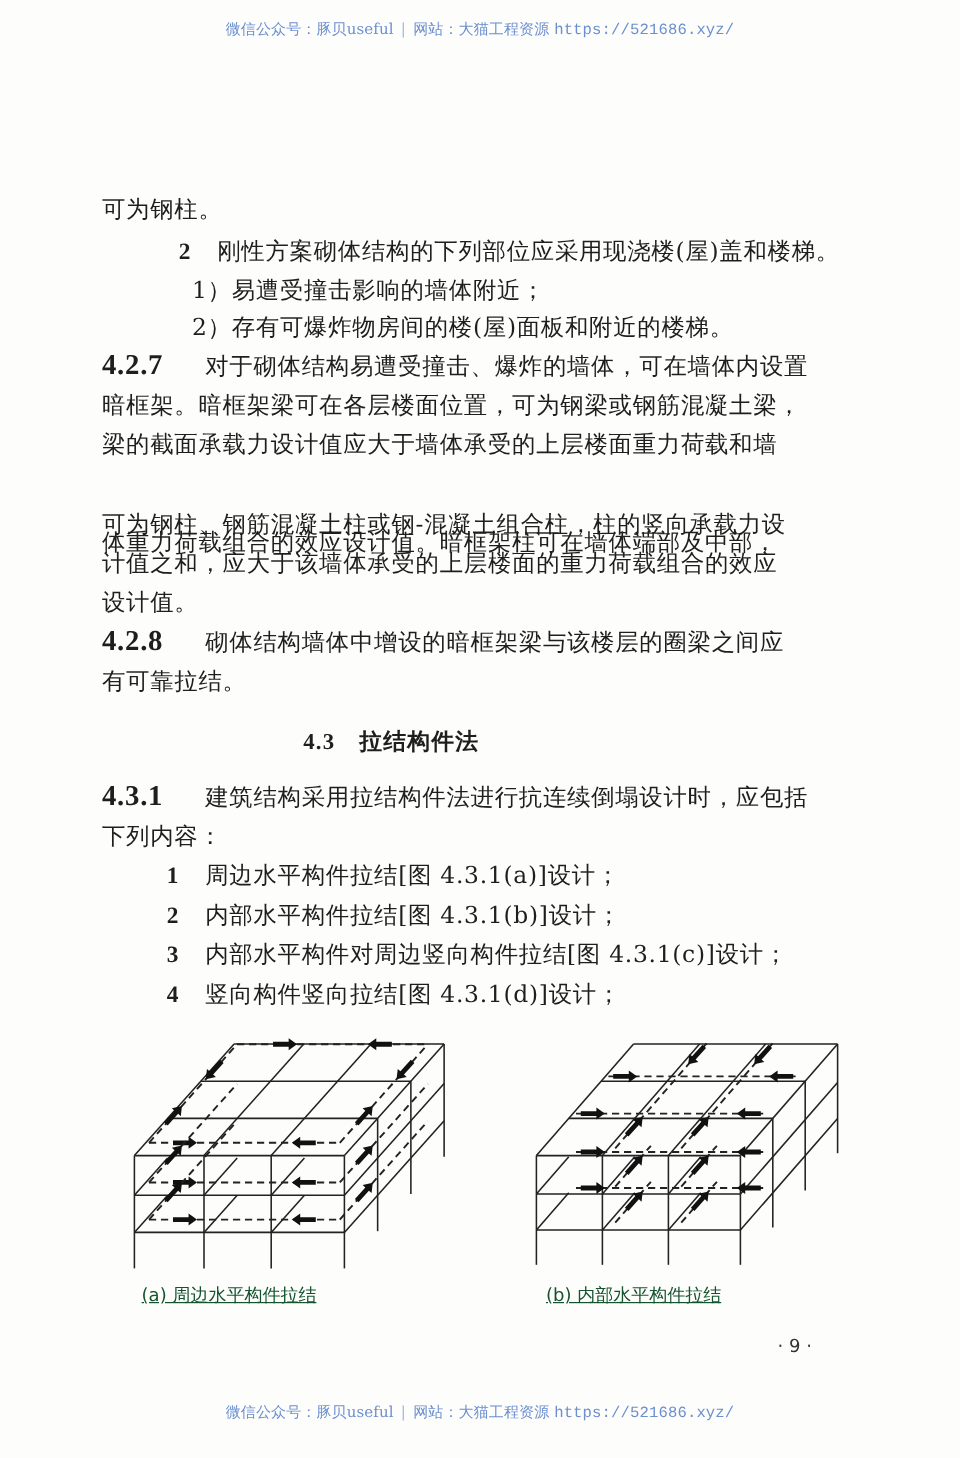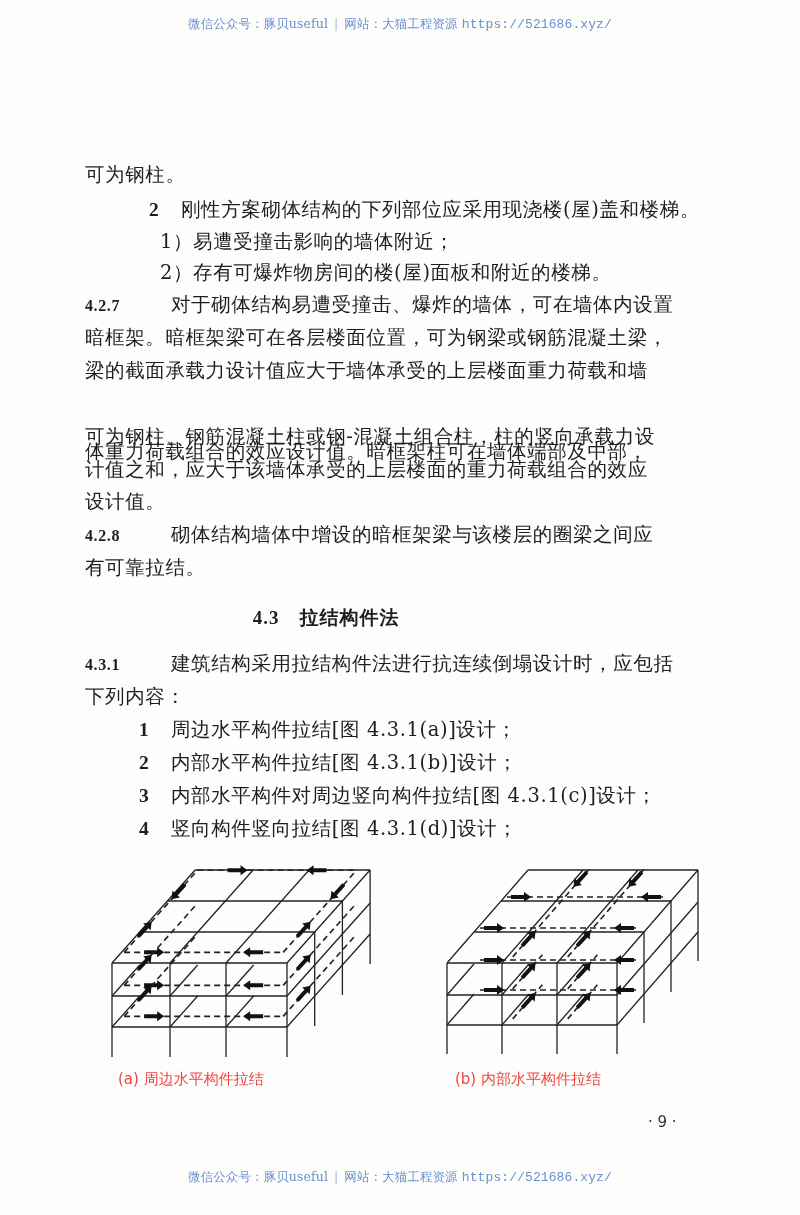--- a/index.html
+++ b/index.html
@@ -21,34 +21,35 @@
   #wm-top { top: 16px; }
   #wm-bottom { top: 1169px; }
 
   .page { position: absolute; left: 0; top: 0; width: 800px; }
   .line {
     position: absolute; white-space: nowrap;
     font-size: 19.5px; line-height: 24px; letter-spacing: 0.6px;
   }
   .clause-no {
     font-family: "Liberation Serif", "DejaVu Serif", serif;
-    font-weight: bold; font-size: 16px; display: inline-block; width: 86px;
+    font-weight: bold; font-size: 24px; display: inline-block; width: 86px;
   }
   .item-no {
     font-family: "Liberation Serif", "DejaVu Serif", serif;
     font-weight: bold; display: inline-block; width: 32px;
   }
   .section-title {
     position: absolute; top: 605px; left: 0; width: 652px; text-align: center;
     font-size: 19px; font-weight: bold; letter-spacing: 1px;
   }
   .section-title .sec-no { font-family: "Liberation Serif", serif; margin-right: 20px; }
   .caption {
-    position: absolute; top: 1070px; font-size: 15px; color: #ef4444; white-space: nowrap;
+    position: absolute; top: 1070px; font-size: 15px; color: #14532d; white-space: nowrap;
     font-family: "DejaVu Sans", "Liberation Sans", sans-serif;
+    text-decoration: underline;
   }
   .page-number {
     position: absolute; top: 1113px; left: 648px; font-size: 15px;
     font-family: "DejaVu Sans", "Liberation Sans", sans-serif; color: #333;
   }
   svg.fig { position: absolute; overflow: visible; }
 </style>
 </head>
 <body>
 

